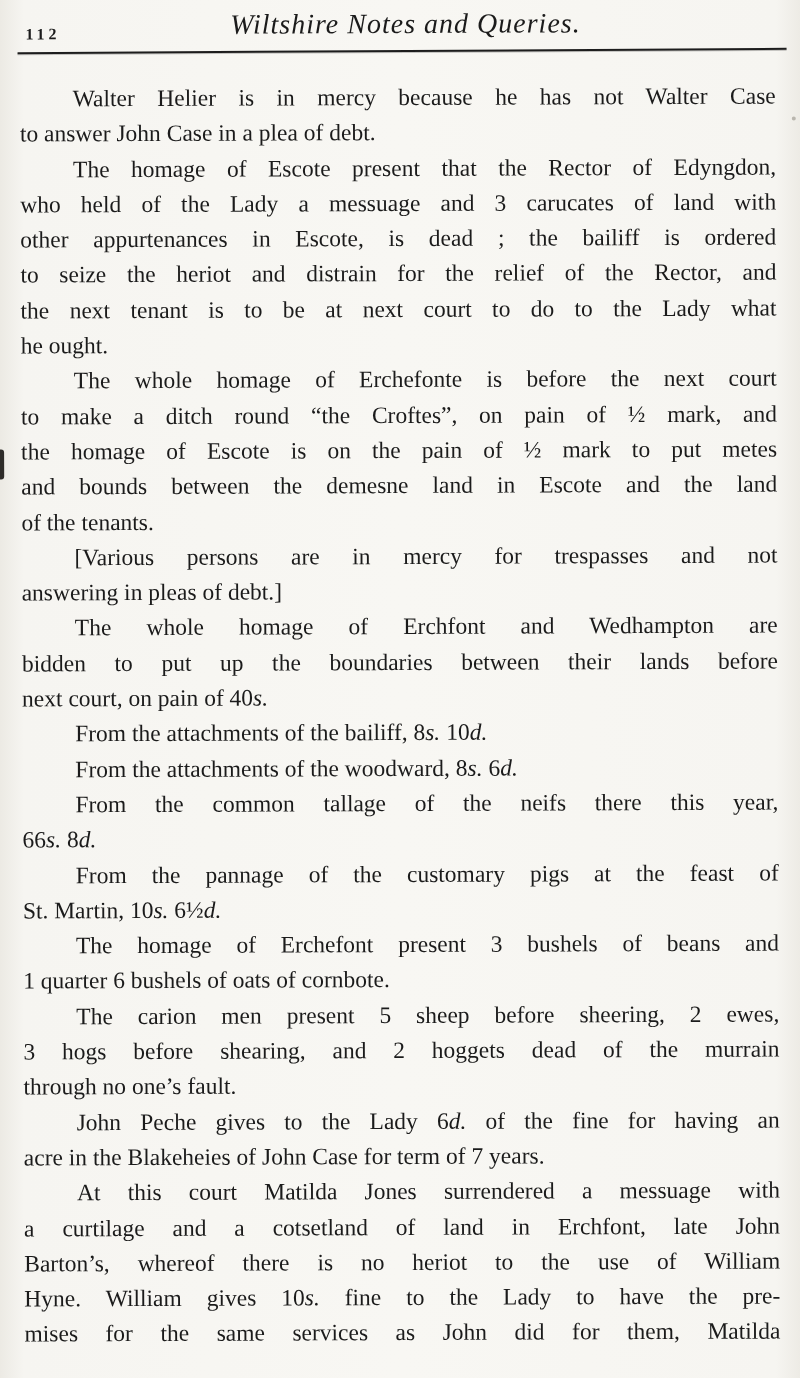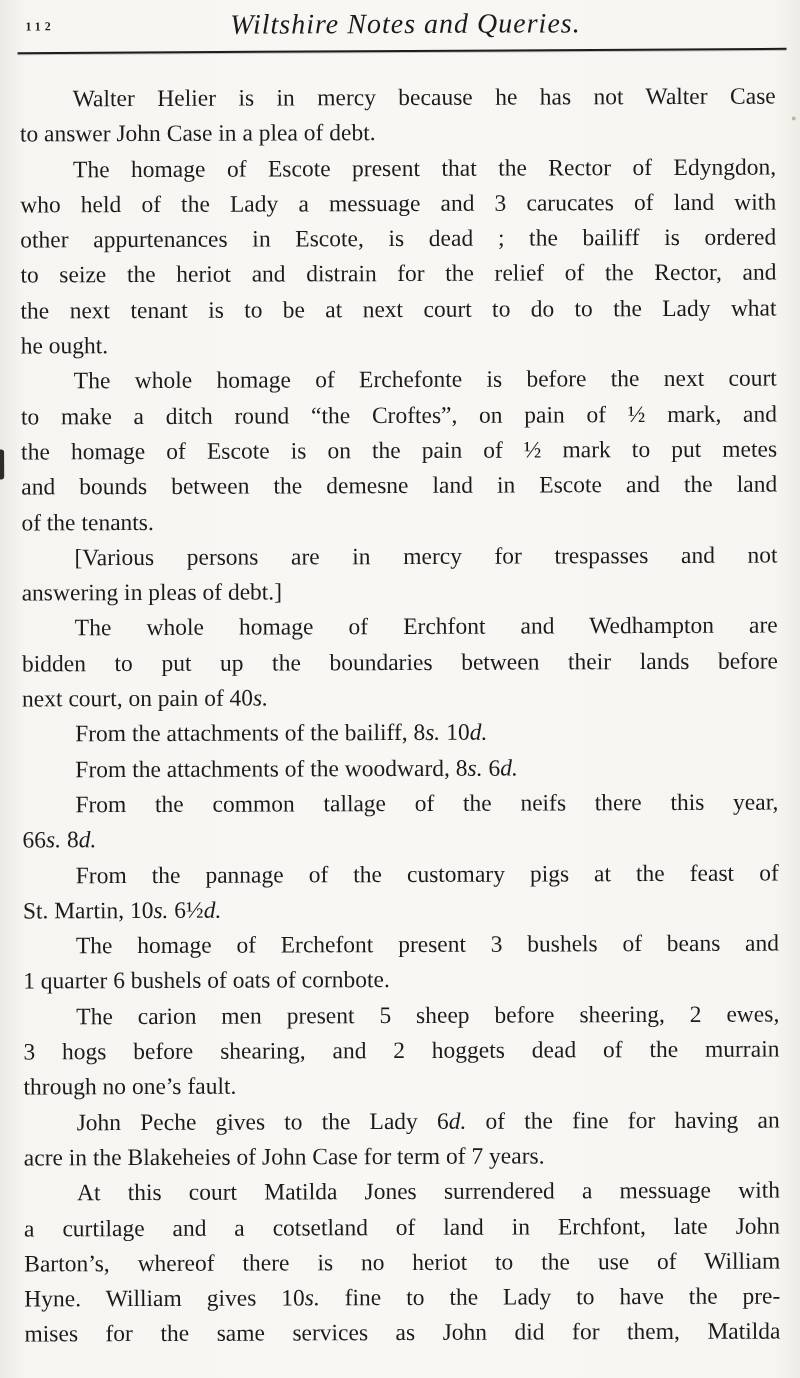--- a/index.html
+++ b/index.html
@@ -4,21 +4,21 @@
 <style>
   html,body{margin:0;padding:0;}
   body{
     width:800px;height:1378px;position:relative;overflow:hidden;
     background:linear-gradient(90deg,#eceae4 0,#f6f5f1 3%,#f8f7f3 50%,#f6f5f1 97%,#edebe5 100%);
     font-family:"Liberation Serif","DejaVu Serif",serif;
     color:#1b1b1b;
   }
   .sheet{position:absolute;inset:0;transform:rotate(-0.22deg);transform-origin:50% 50%;}
   .header{position:absolute;top:8px;left:28px;right:12px;height:40px;}
-  .pagenum{position:absolute;left:0;top:10px;font-size:12px;letter-spacing:4px;font-weight:bold;}
+  .pagenum{position:absolute;left:0;top:16px;font-size:16px;letter-spacing:4px;font-weight:bold;}
   .title{position:absolute;left:0;right:0;top:0;text-align:center;font-style:italic;font-size:28px;letter-spacing:1px;}
   .rule{position:absolute;top:50px;left:20px;right:11px;height:2px;background:#1d1d1d;transform:rotate(-0.1deg);box-shadow:0 1px 0 rgba(30,30,30,.25);}
   .content{position:absolute;top:80px;left:22px;width:756px;}
   .line{font-size:23.5px;line-height:35.3px;white-space:normal;}
   .line.just{text-align:justify;text-align-last:justify;}
   .line.indent{text-indent:53px;}
   .artifact{position:absolute;left:0;top:448px;width:5px;height:30px;background:#2e2c29;border-radius:0 3px 3px 0;}
   .smudge{position:absolute;right:2px;top:118px;width:4px;height:4px;background:#b9b6ae;border-radius:50%;}
   i{font-style:italic;}
 </style>

